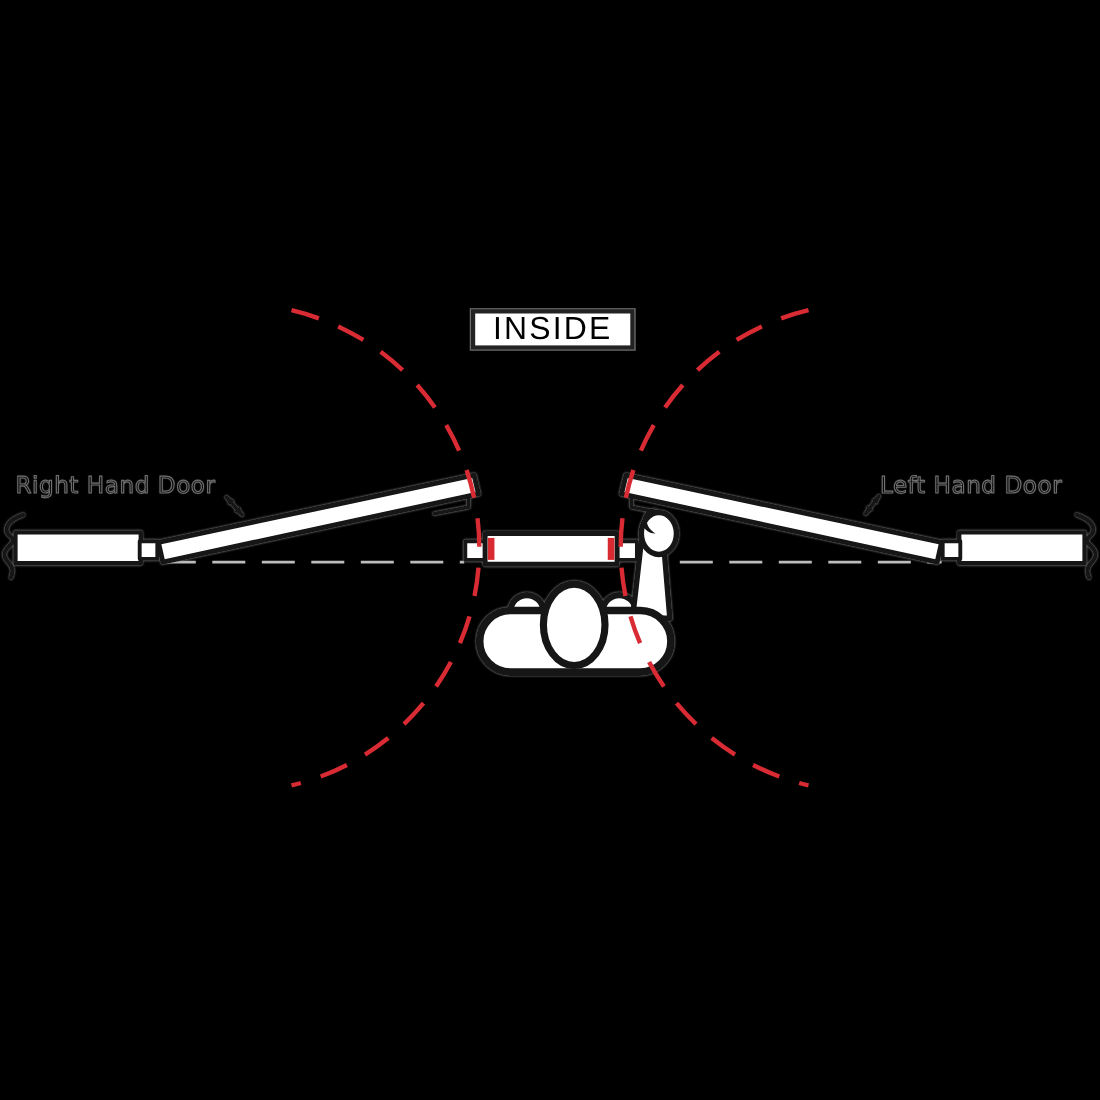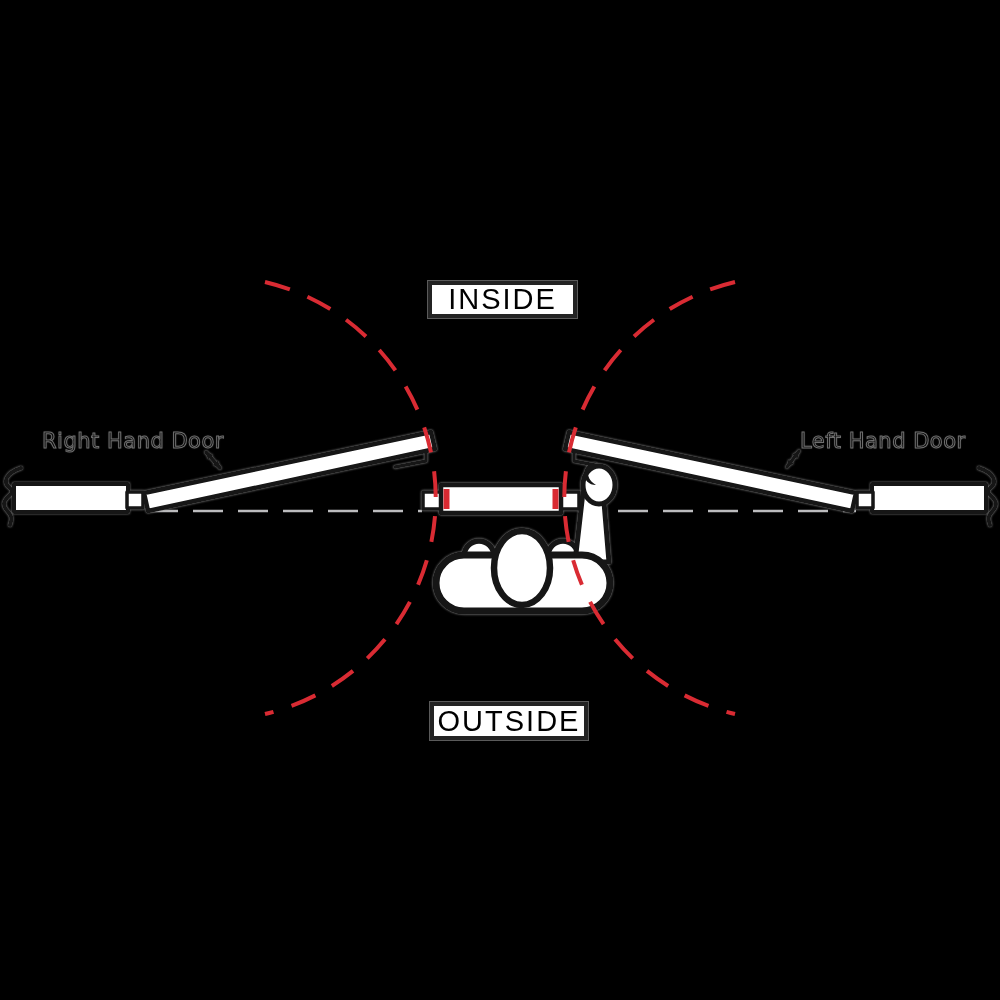--- a/index.html
+++ b/index.html
@@ -28,21 +28,21 @@
   .ghost-label{
     position:absolute;white-space:nowrap;
     color:var(--ghost-text);
     -webkit-text-stroke:1px var(--ghost-stroke);
     text-shadow:0 0 2px rgba(140,140,140,.45);
     font-size:21px;letter-spacing:.5px;
     font-family:"DejaVu Sans",sans-serif;
   }
   #lbl-inside{left:428px;top:281px;width:149px;height:37px;}
   #lbl-outside{left:430px;top:702px;width:158px;height:38px;}
-  #lbl-rhd{left:14px;top:429px;margin-left:28px;}
+  #lbl-rhd{left:14px;top:429px;}
   #lbl-lhd{left:800px;top:429px;}
 </style>
 </head>
 <body>
 
 <div class="stage">
 
   <svg class="art" width="1000" height="1000" viewBox="0 0 1000 1000">
     <defs>
       <marker id="ah" markerWidth="9" markerHeight="8" refX="7" refY="3.5" orient="auto-start-reverse" markerUnits="userSpaceOnUse">
@@ -89,16 +89,15 @@
 
       <line class="lineink" stroke-width="3.5" x1="206" y1="452" x2="220" y2="468" marker-start="url(#ah)" marker-end="url(#ah)"></line>
       <line class="lineink" stroke-width="3.5" x1="799" y1="451" x2="787" y2="467" marker-start="url(#ah)" marker-end="url(#ah)"></line>
     </g>
 
     <path class="redarc" d="M265,282 A222,222 0 0 1 265,714"></path>
     <path class="redarc" d="M735,282 A222,222 0 0 0 735,714"></path>
   </svg>
 
   <div id="lbl-inside" class="box-label">INSIDE</div>
-  <div id="lbl-outside" class="box-label">OUTSIDE</div>
   <div id="lbl-rhd" class="ghost-label">Right Hand Door</div>
   <div id="lbl-lhd" class="ghost-label">Left Hand Door</div>
 </div>
 
 </body></html>

